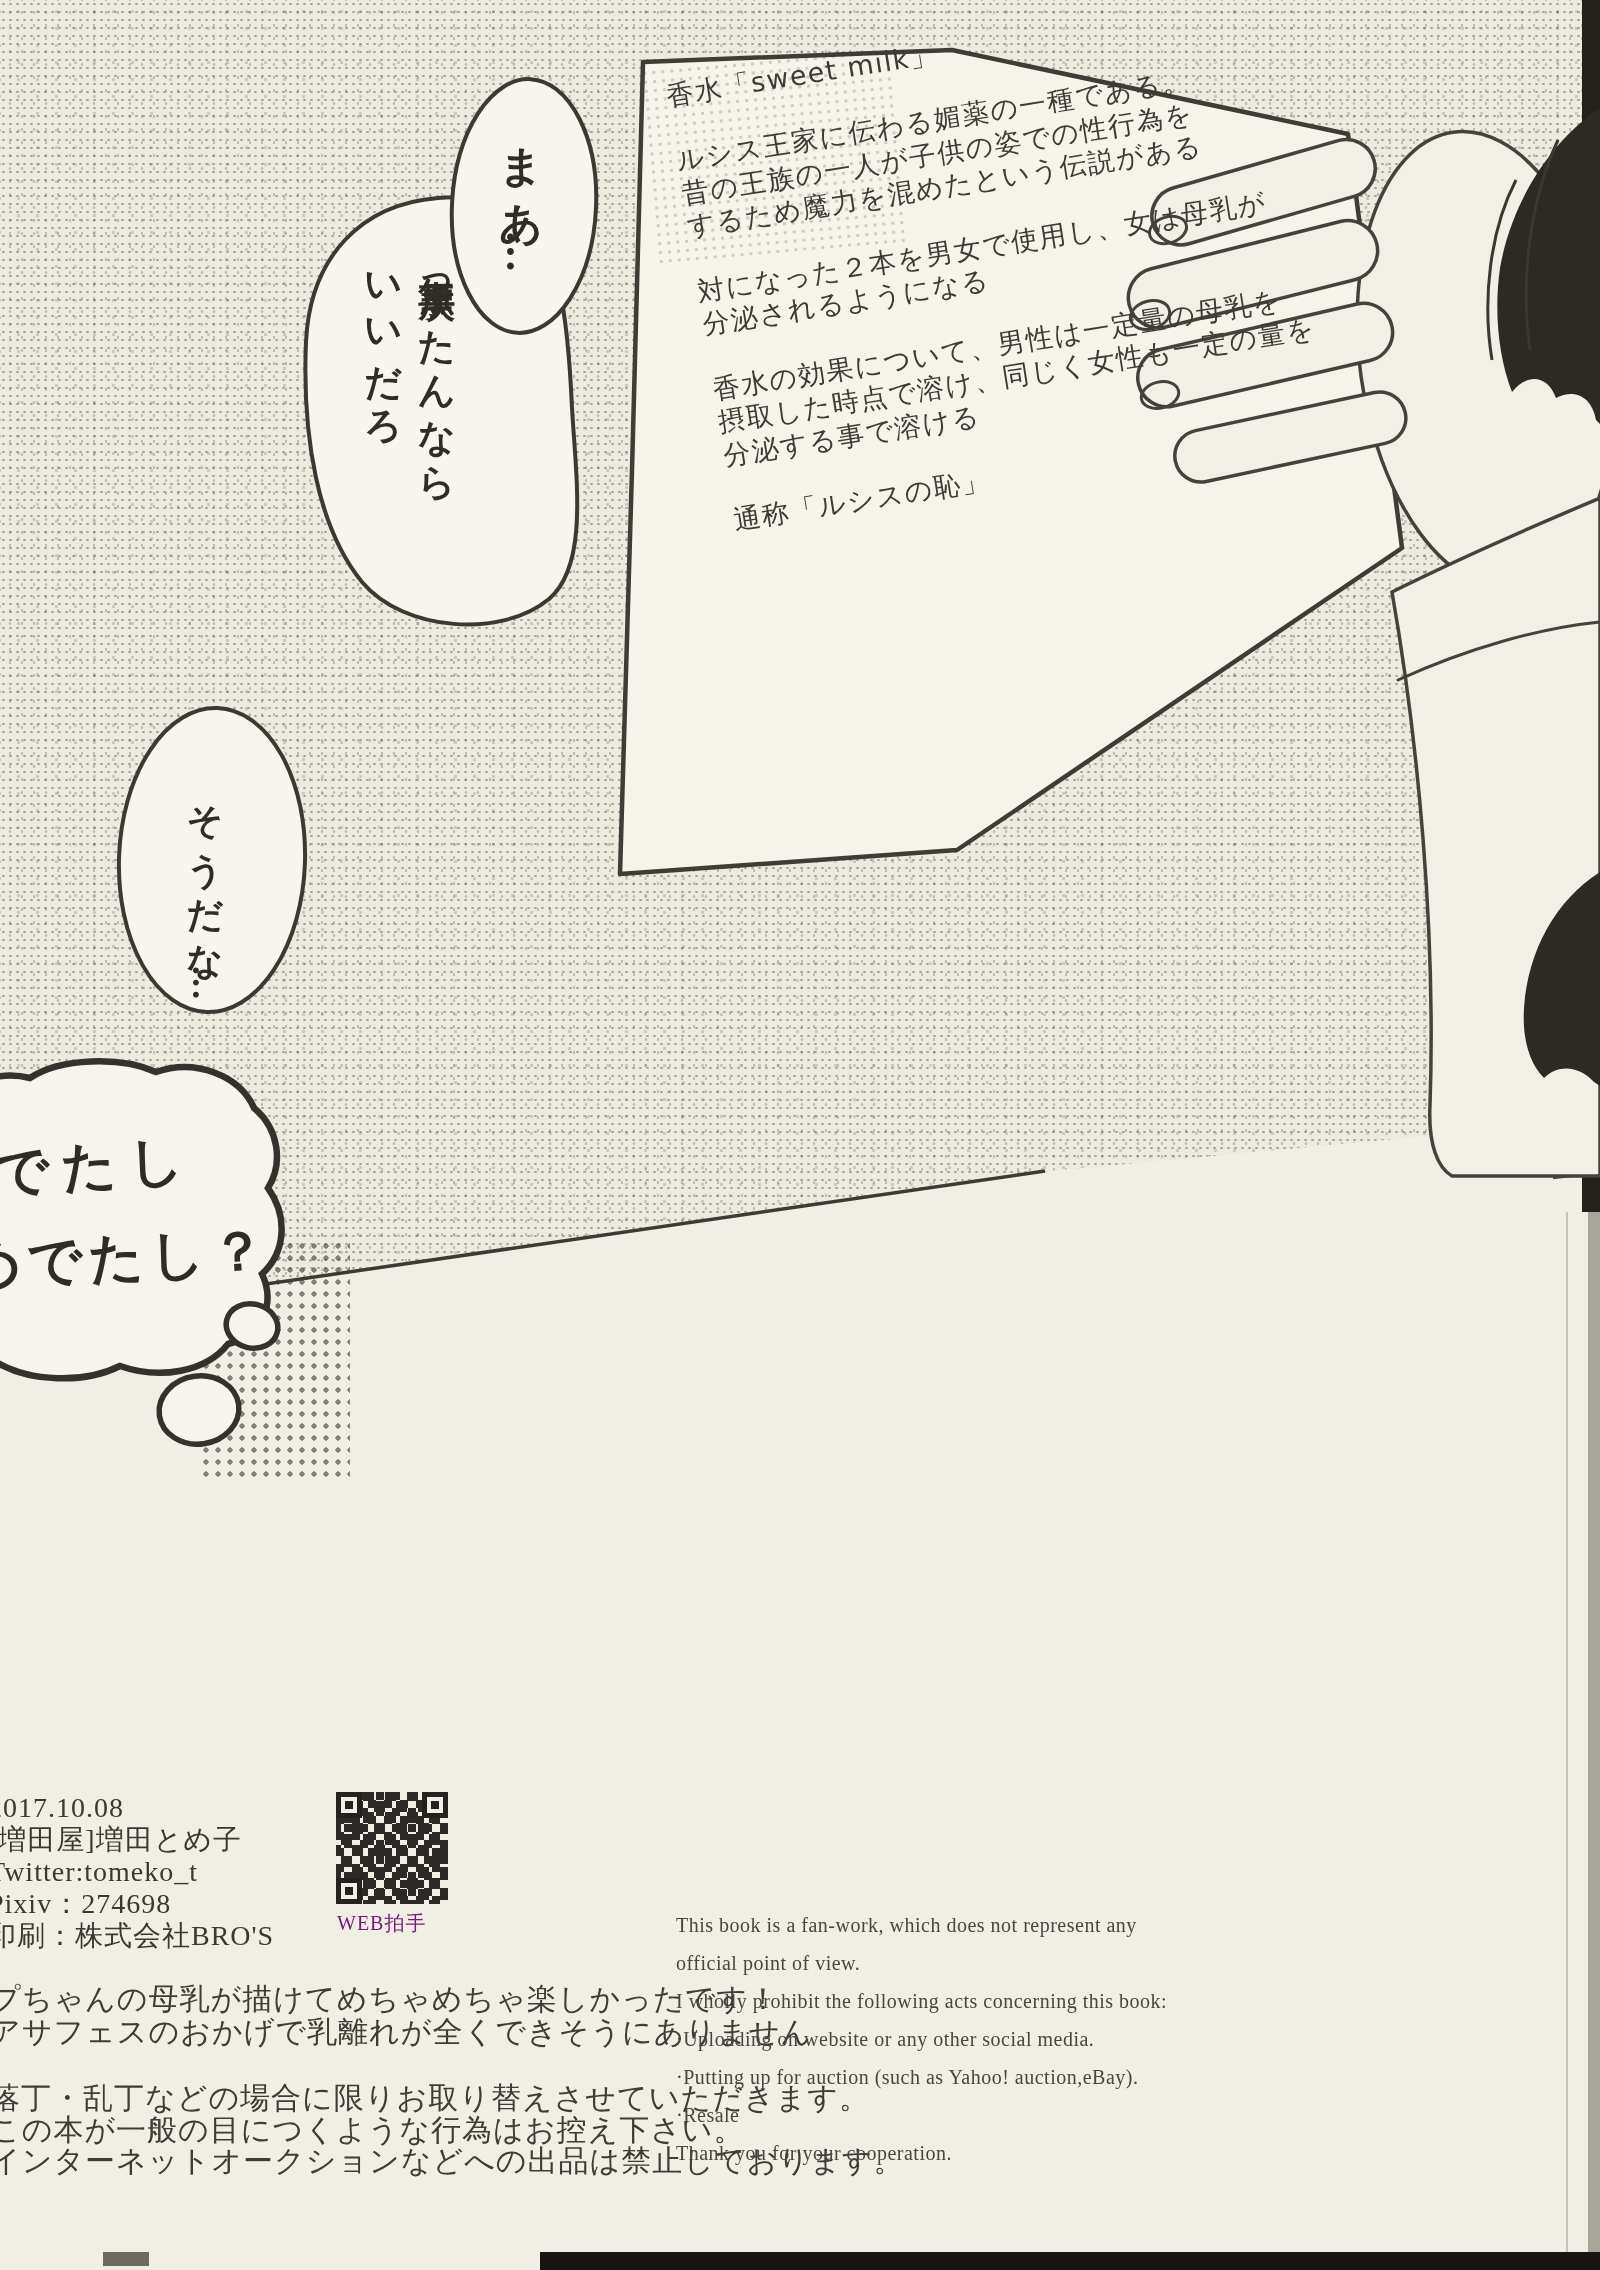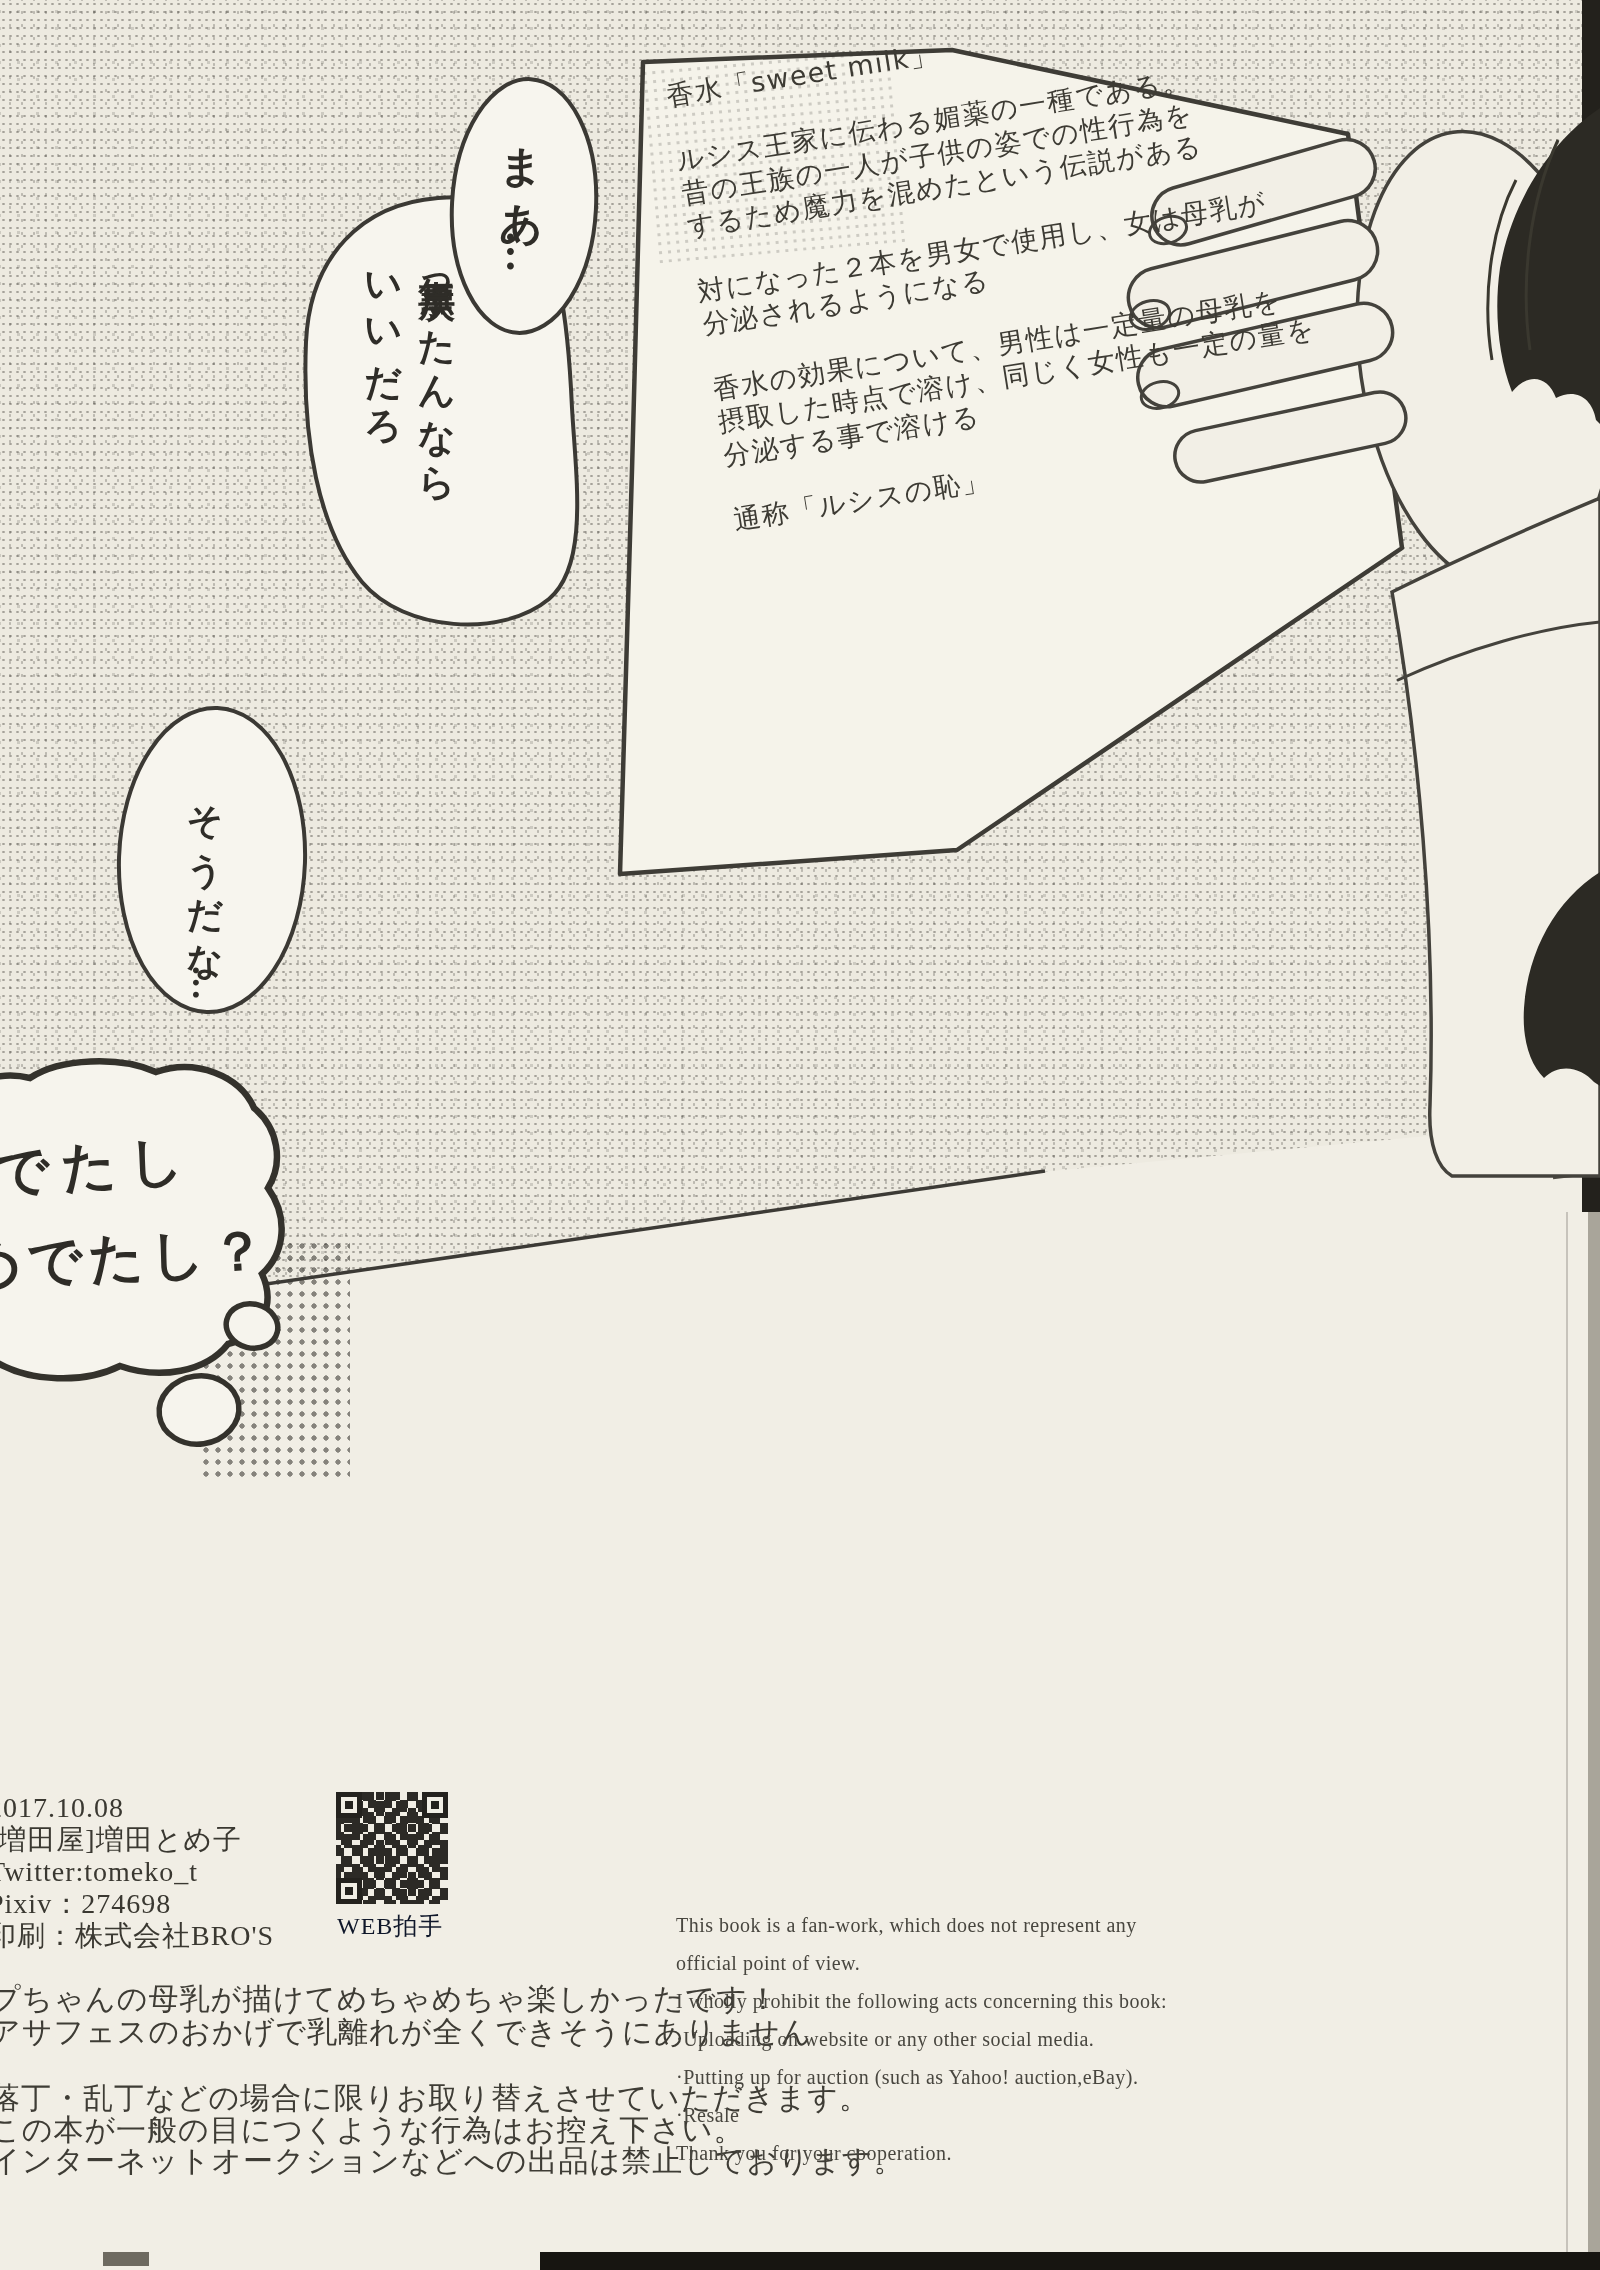--- a/index.html
+++ b/index.html
@@ -58,21 +58,21 @@
   .credits{left:-12px;top:1792px;font-size:28px;line-height:32px;letter-spacing:1px;color:#3a3831;}
   .qr{
     left:336px;top:1792px;width:112px;height:112px;
     background:
       repeating-conic-gradient(#2c2a26 0 25%, transparent 0 50%) 0 0/16px 16px,
       repeating-conic-gradient(#2c2a26 0 25%, transparent 0 50%) 5px 9px/22px 22px;
   }
   .qr .finder{position:absolute;width:26px;height:26px;border:5px solid #24221e;background:#f1eee5;box-sizing:border-box;}
   .qr .finder::after{content:"";position:absolute;left:4px;top:4px;width:8px;height:8px;background:#24221e;}
   .qr .f-tl{left:0;top:0;} .qr .f-tr{right:0;top:0;} .qr .f-bl{left:0;bottom:0;}
-  .webclap{left:337px;top:1910px;font-size:24px;letter-spacing:1px;color:#0f172a;}
+  .webclap{left:337px;top:1910px;font-size:20px;letter-spacing:1px;color:#701a75;}
   .afterword1{left:-10px;top:1982px;font-size:30px;line-height:33px;letter-spacing:1px;color:#3e3c35;}
   .afterword2{left:-10px;top:2082px;font-size:30px;line-height:31.5px;letter-spacing:1px;color:#3e3c35;}
   .english{left:676px;top:1906px;font-size:20px;line-height:38px;letter-spacing:0.5px;color:#48463f;}
   
   .right-grey{position:absolute;left:1588px;top:1212px;width:12px;height:1058px;background:#a9a59a;}
   .faint-line{position:absolute;left:1566px;top:1212px;width:2px;height:1058px;background:rgba(120,116,108,0.35);}
   .bottom-bar{position:absolute;left:540px;top:2252px;width:1060px;height:18px;background:#171511;}
   .bottom-nub{position:absolute;left:103px;top:2252px;width:46px;height:14px;background:#6e6a60;}
 </style>
 </head>

